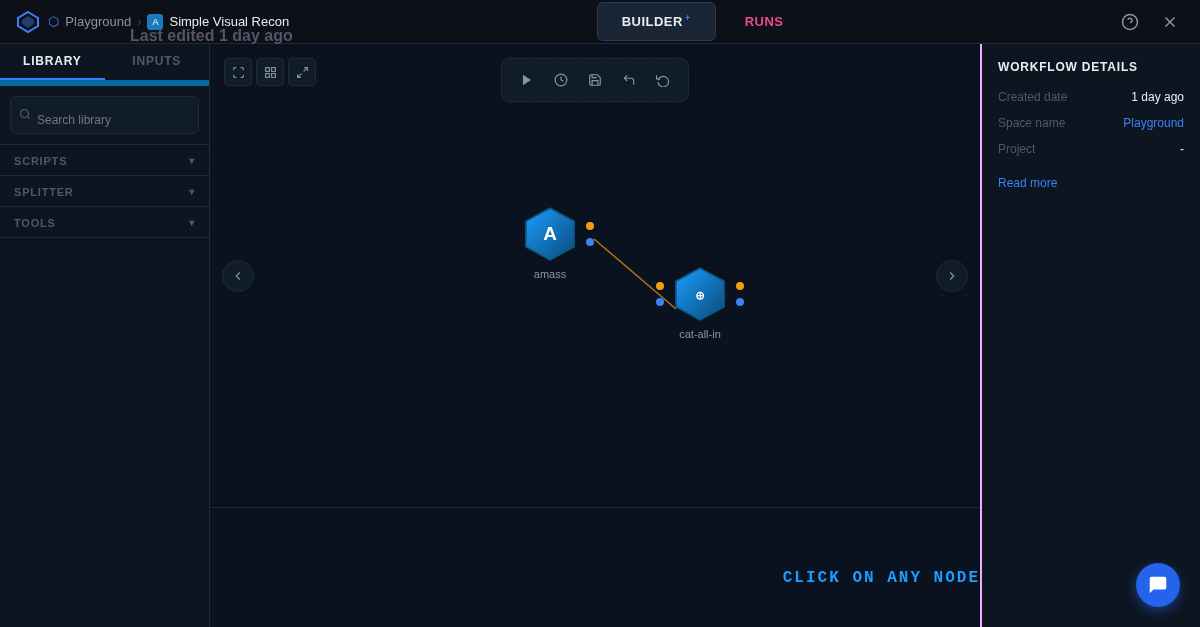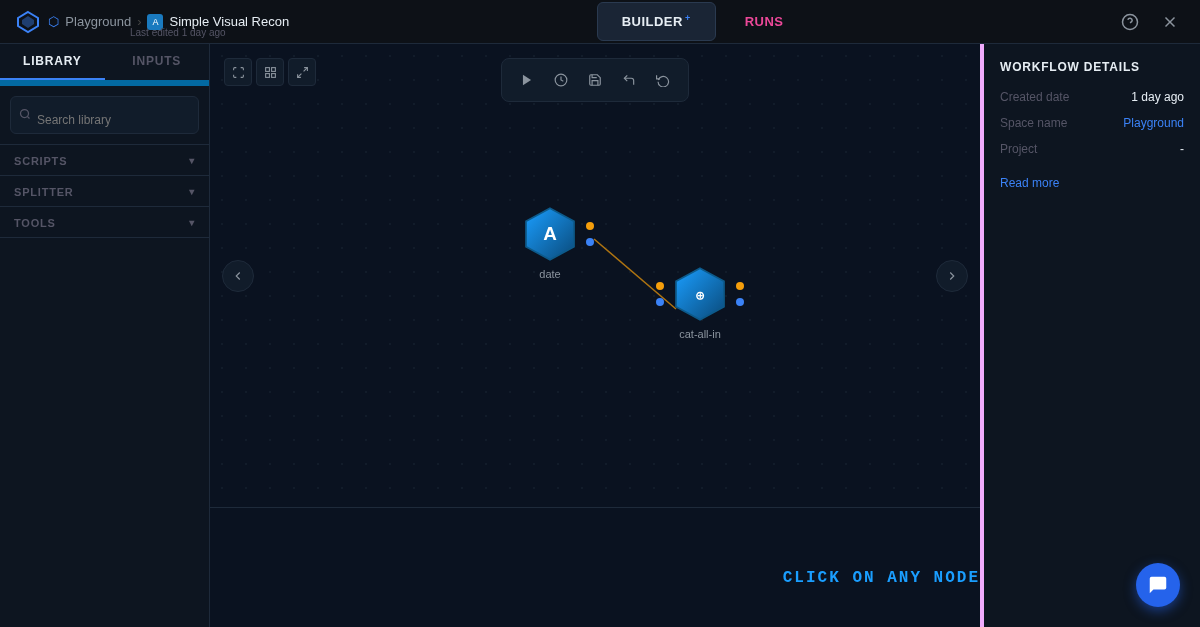--- a/index.html
+++ b/index.html
@@ -43,25 +43,26 @@
     .breadcrumb-item {
       color: #8b949e;
     }
     .breadcrumb-item.active {
       color: #e6edf3;
     }
     .breadcrumb-sep {
       color: #444;
     }
     .topbar-sub {
-      font-size: 10px;
+      font-size: 16px;
       color: #556;
       position: absolute;
       left: 130px;
       top: 27px;
+      font-weight: bold;
     }
     .topbar-center {
       display: flex;
       gap: 4px;
     }
     .tab-btn {
       padding: 10px 24px;
       border-radius: 6px;
       border: 1px solid transparent;
       cursor: pointer;
@@ -325,21 +326,21 @@
       height: 8px;
       border-radius: 50%;
     }
     .dot-yellow { background: #f59e0b; }
     .dot-blue { background: #3b82f6; }
 
     
     .right-panel {
       width: 220px;
       background: #0d1520;
-      border-left: 4px solid #f0abfc;
+      border-left: 2px solid #f0abfc;
       padding: 16px;
       flex-shrink: 0;
     }
     .panel-title {
       font-size: 12px;
       font-weight: 700;
       letter-spacing: 0.8px;
       color: #e6edf3;
       margin-bottom: 16px;
     }
@@ -571,21 +572,21 @@
             <polygon points="35,5 63,20 63,50 35,65 7,50 7,20" fill="url(#amassGrad)" stroke="#0d5a8a" stroke-width="2"></polygon>
 
             <text x="35" y="42" text-anchor="middle" fill="white" font-size="22" font-weight="bold" font-family="sans-serif">A</text>
           </svg>
 
           <div style="position:absolute;right:-14px;top:50%;transform:translateY(-50%);display:flex;flex-direction:column;gap:8px;">
             <div class="connector-dot dot-yellow"></div>
             <div class="connector-dot dot-blue"></div>
           </div>
         </div>
-        <span class="node-label">date</span>
+        <span class="node-label">amass</span>
       </div>
 
       <svg style="position:absolute;top:0;left:0;width:100%;height:100%;pointer-events:none;">
         <line x1="384" y1="195" x2="466" y2="265" stroke="#f59e0b" stroke-width="1.5" stroke-dasharray="none" opacity="0.7"></line>
       </svg>
 
       <div class="node" style="left:460px;top:220px;">
         <div class="node-hex-wrapper">
 
           <div style="position:absolute;left:-14px;top:50%;transform:translateY(-50%);display:flex;flex-direction:column;gap:8px;">

